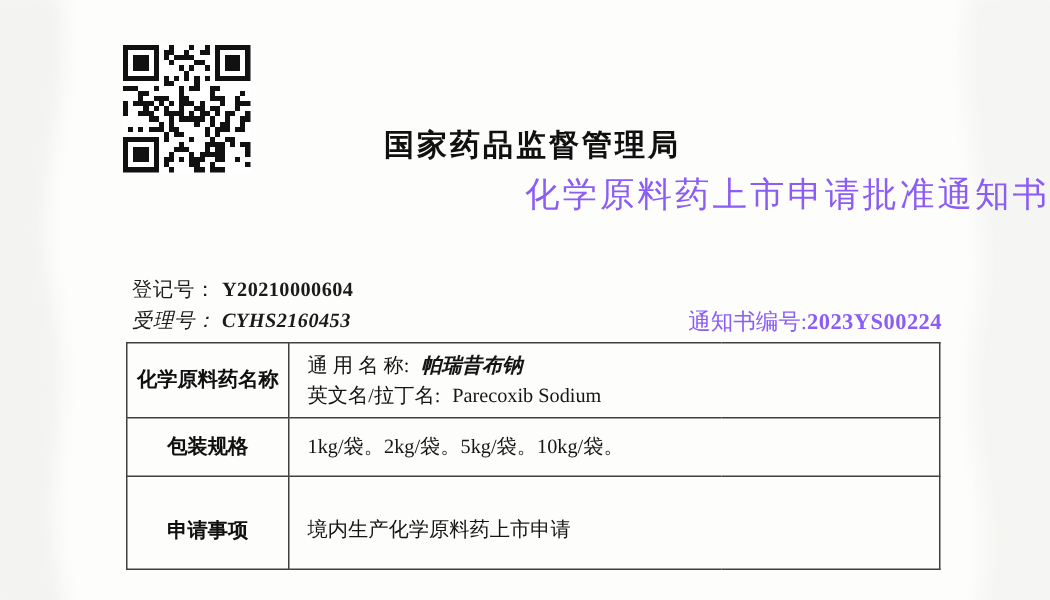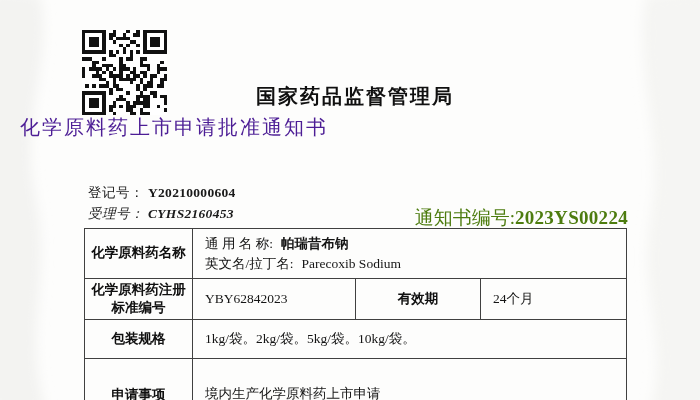--- a/index.html
+++ b/index.html
@@ -12,28 +12,28 @@
   .bg{position:absolute;left:0;top:0;z-index:0;}
   .qr{position:absolute;left:82px;top:30px;width:85px;height:85px;z-index:2;}
   .agency{
     position:absolute;left:75px;top:83px;width:560px;z-index:2;
     text-align:center;
     font-family:"Liberation Sans","DejaVu Sans",sans-serif;
     font-weight:bold;font-size:20px;letter-spacing:2px;color:#101010;
   }
   .doc-title{
     position:absolute;left:20px;top:114px;width:680px;z-index:2;
-    text-align:left;font-size:20px;letter-spacing:2px;color:#4c1d95;
+    text-align:right;font-size:23px;letter-spacing:2px;color:#8b5cf6;
   }
   .meta-line{position:absolute;left:88px;z-index:2;font-size:13.5px;color:#1a1a1a;}
   .meta-line .lbl{letter-spacing:0.5px;}
   .meta-line .val{font-weight:bold;margin-left:4px;letter-spacing:0.3px;}
   .meta-reg{top:184px;}
   .meta-acc{top:205px;font-style:italic;}
-  .meta-notice{position:absolute;right:72px;top:205px;z-index:2;font-size:19px;color:#4d7c0f;}
+  .meta-notice{position:absolute;right:72px;top:205px;z-index:2;font-size:15px;color:#8b5cf6;}
   .meta-notice .val{font-weight:bold;letter-spacing:0.3px;}
   table.doc{
     position:absolute;left:84px;top:228px;z-index:2;
     border-collapse:collapse;table-layout:fixed;width:542px;
     background:transparent;
   }
   table.doc td{
     border:1px solid #404040;
     font-size:13.5px;vertical-align:middle;
     overflow:hidden;
@@ -46,21 +46,21 @@
   }
   td.val{padding:2px 8px 2px 12px;}
   .r1{height:50px;margin-left:48px;}
   .r2{height:41px;}
   .r3{height:39px;}
   .r4{height:62px;}
   .r4 td{vertical-align:top;}
   .r4 td.hdr{padding-top:12px;}
   .r4 td.val{padding-top:11px;}
   .nameline{line-height:20px;white-space:nowrap;}
-  .generic-value{font-family:"Liberation Sans","DejaVu Sans",sans-serif;font-weight:bold;margin-left:8px;}
+  .generic-value{font-family:"Liberation Sans","DejaVu Sans",sans-serif;font-weight:bold;margin-left:8px;font-style:italic;}
   .english-value{font-weight:normal;margin-left:8px;}
 </style>
 </head>
 <body>
 
 <svg class="bg" width="700" height="400" viewBox="0 0 700 400" preserveAspectRatio="none" aria-hidden="true">
   <defs>
     <filter id="soft" x="-20%" y="-20%" width="140%" height="140%">
       <feGaussianBlur stdDeviation="6"></feGaussianBlur>
     </filter>
@@ -287,29 +287,20 @@
     <td class="hdr">化学原料药名称</td>
     <td class="val" colspan="3">
       <div class="nameline">
         <span>通 用 名 称:</span><span class="generic-value">帕瑞昔布钠</span>
       </div>
       <div class="nameline">
         <span>英文名/拉丁名:</span><span class="english-value">Parecoxib Sodium</span>
       </div>
     </td>
   </tr>
-  <tr class="r2">
-    <td class="hdr">
-      <div>化学原料药注册</div>
-      <div>标准编号</div>
-    </td>
-    <td class="val">YBY62842023</td>
-    <td class="hdr">有效期</td>
-    <td class="val">24个月</td>
-  </tr>
   <tr class="r3">
     <td class="hdr">包装规格</td>
     <td class="val" colspan="3">1kg/袋。2kg/袋。5kg/袋。10kg/袋。</td>
   </tr>
   <tr class="r4">
     <td class="hdr">申请事项</td>
     <td class="val" colspan="3">境内生产化学原料药上市申请</td>
   </tr>
 </tbody>
   </table>

